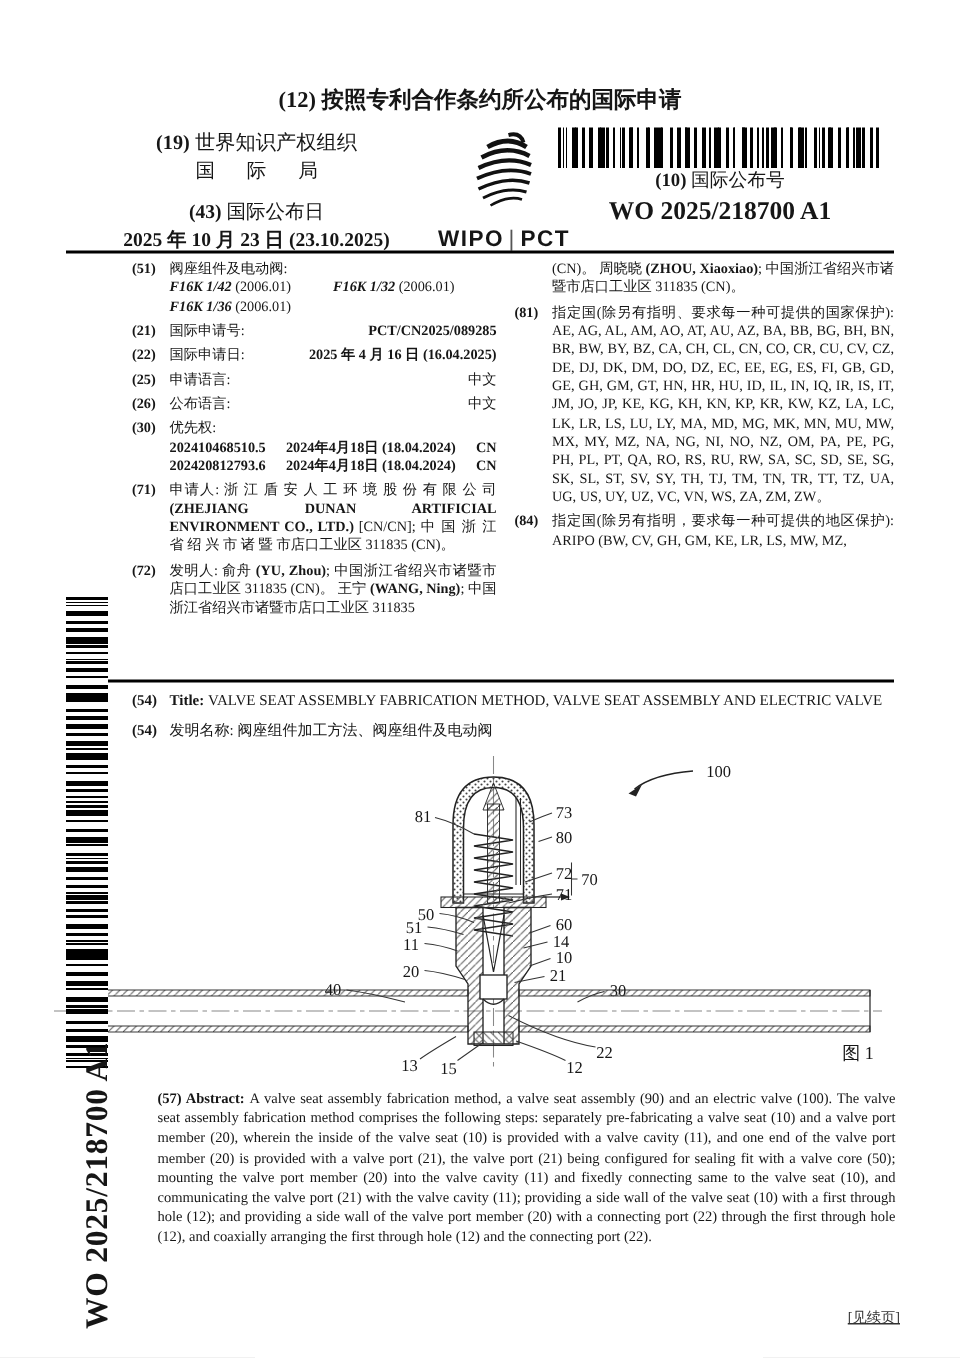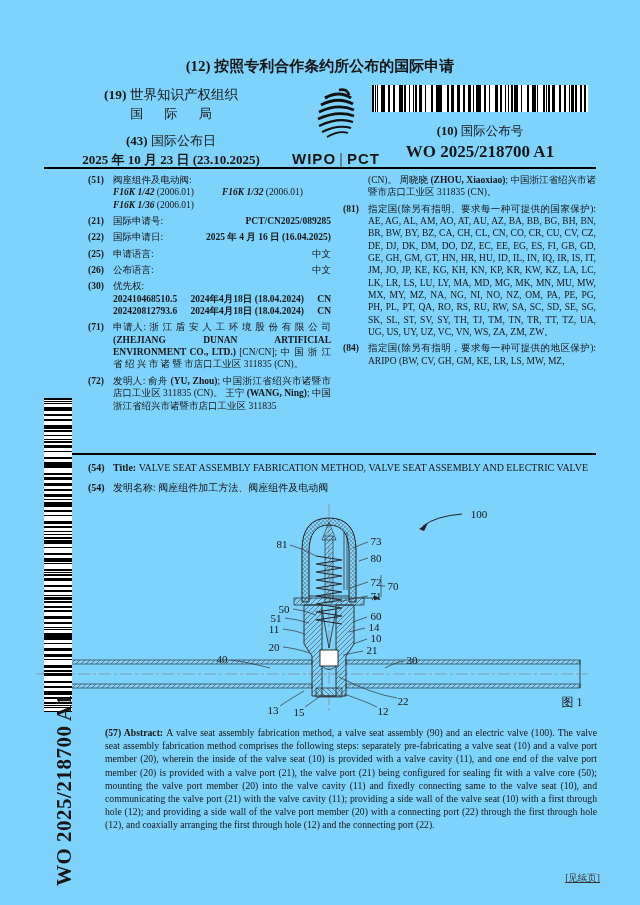--- a/index.html
+++ b/index.html
@@ -1,19 +1,19 @@
 <!DOCTYPE html>
 <html><head>
 <meta charset="utf-8">
 <style>
   * { margin:0; padding:0; box-sizing:border-box; }
   html,body { background:#e8e8e8; }
   .page {
     position:relative; width:640px; height:905px; margin:0 auto;
-    background:#7dd3fc; color:#161616;
+    background:#ffffff; color:#161616;
     font-family:"Liberation Serif","DejaVu Serif",serif;
     overflow:hidden;
   }
   .doc-type { position:absolute; top:57px; left:0; width:640px; text-align:center;
     font-size:15px; font-weight:bold; }
   .org-block { position:absolute; left:66px; top:86px; width:210px; text-align:center; }
   .org-line1 { font-size:13.5px; }
   .org-line2 { font-size:13px; letter-spacing:9px; margin-top:1px; padding-left:9px; }
   .pubdate-label { font-size:13px; margin-top:9px; }
   .pubdate-value { font-size:13px; font-weight:bold; margin-top:1px; white-space:nowrap; }
@@ -21,21 +21,21 @@
   .logo-block { position:absolute; left:280px; top:86px; width:112px; text-align:center; }
   .logo-text { font-size:15px; font-weight:bold; letter-spacing:1px; margin-top:2px;
     font-family:"Liberation Sans","DejaVu Sans",sans-serif; }
   .logo-text .sep { font-weight:normal; color:#555; padding:0 3px; }
   .pub-block { position:absolute; left:372px; top:85px; width:216px; text-align:center; }
   .barcode-top { width:216px; height:27px; background-color:#fff;
     background-image:
       repeating-linear-gradient(90deg,#000 0 2px,transparent 2px 5px,#000 5px 6px,transparent 6px 11px,#000 11px 13px,transparent 13px 16px),
       repeating-linear-gradient(90deg,transparent 0 3px,#000 3px 4px,transparent 4px 9px,#000 9px 12px,transparent 12px 19px);
   }
-  .pubno-label { font-size:12.5px; margin-top:11px; }
+  .pubno-label { font-size:12.5px; }
   .pubno-value { font-size:17px; font-weight:bold; margin-top:2px; }
   .rule { position:absolute; left:44px; width:552px; height:2px; background:#000; }
   .rule1 { top:167px; } .rule2 { top:453px; }
 
   .col { position:absolute; font-size:9.5px; line-height:1.3; text-align:justify; }
   .col-left  { left:88px;  top:174px; width:243px; }
   .col-right { left:343px; top:174px; width:253px; }
   .field { position:relative; padding-left:25px; margin-bottom:4px; }
   .fnum { position:absolute; left:0; top:0; font-weight:bold; }
   .kv { display:flex; justify-content:space-between; }

